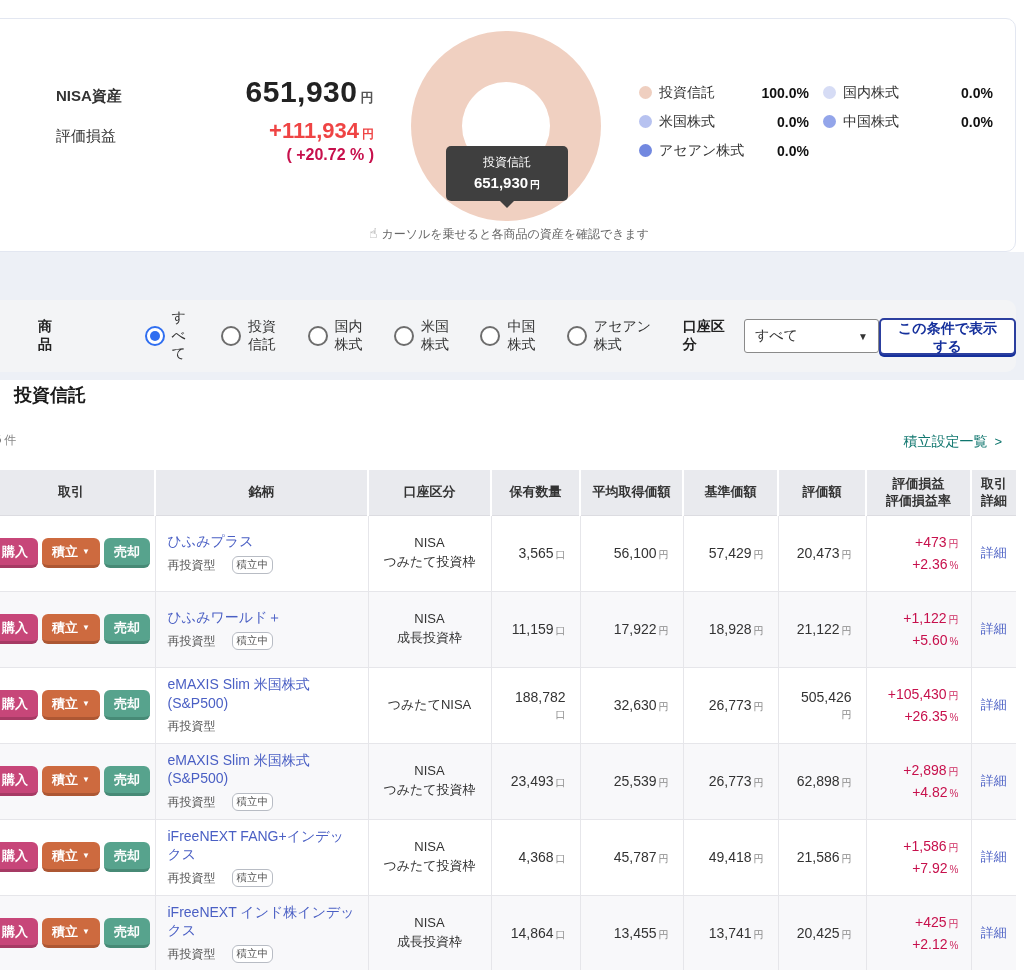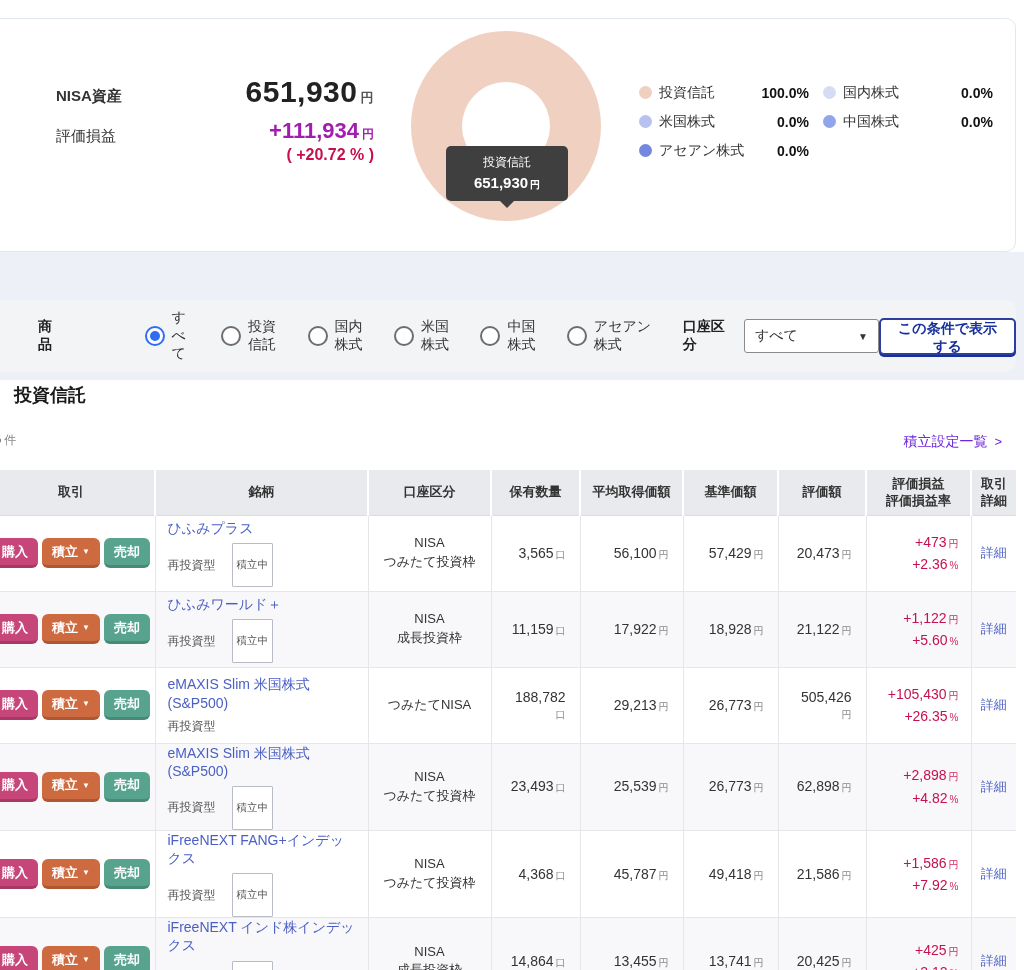--- a/index.html
+++ b/index.html
@@ -14,21 +14,21 @@
   .top-card {
     position:absolute; left:-12px; top:18px; width:1028px; height:234px;
     background:#fff; border:1px solid #e3e7f1; border-radius:10px;
   }
   .lbl { position:absolute; font-size:15px; color:#333; }
   .lbl-asset { left:67px; top:68px; font-weight:bold; }
   .lbl-pl { left:67px; top:108px; }
   .val-block { position:absolute; left:140px; width:245px; text-align:right; }
   .big-val { top:56px; font-size:30px; font-weight:bold; color:#222; letter-spacing:.5px; }
   .big-val .unit { font-size:13px; font-weight:bold; color:#555; margin-left:3px; }
-  .pl-val { top:99px; font-size:22px; font-weight:bold; color:#a21caf; }
+  .pl-val { top:99px; font-size:22px; font-weight:bold; color:#ef4444; }
   .pl-val .unit { font-size:12px; margin-left:3px; }
   .pl-pct { top:127px; font-size:16px; font-weight:bold; color:#c7104c; }
   
   .donut-wrap { position:absolute; left:422px; top:12px; width:190px; height:190px; }
   .donut { width:190px; height:190px; border-radius:50%; background:#f0d0c1; position:relative; }
   .donut::after { content:""; position:absolute; inset:51px; background:#fff; border-radius:50%; }
   .chart-tip {
     position:absolute; left:35px; top:115px; width:122px; z-index:3;
     background:#3f3f3f; color:#fff; border-radius:5px; text-align:center;
     padding:8px 6px 9px;
@@ -69,21 +69,21 @@
     padding:0 10px; font-size:14px; color:#333; cursor:pointer; }
   .select-caret { margin-left:auto; font-size:10px; color:#333; }
   .submit-btn { height:37px; padding:0 15px; background:#fff;
     border:2px solid #2c3f9f; border-radius:5px; color:#15309c; font-weight:bold;
     font-size:14px; box-shadow:0 2px 0 #15309c; cursor:pointer;
     font-family:inherit; }
   
   .sec-title { position:absolute; left:14px; top:383px; font-size:18px; font-weight:bold; color:#1a1a1a; }
   .sec-count { position:absolute; left:-7px; top:430px; font-size:15px; color:#333; }
   .sec-count .unit { font-size:12px; color:#888; margin-left:3px; }
-  .sec-link { position:absolute; right:22px; top:433px; font-size:14px; color:#6d28d9; cursor:pointer;margin-left:20px; }
+  .sec-link { position:absolute; right:22px; top:433px; font-size:14px; color:#0f766e; cursor:pointer;margin-left:20px; }
   .sec-link .arrow { margin-left:7px; font-size:13px; }
   
   table.holdings { position:absolute; left:-12px; top:470px; width:1028px;
     border-collapse:collapse; table-layout:fixed; }
   .holdings th { background:#e9eaee; height:45px; font-size:13px; font-weight:bold; color:#333;
     border-right:2px solid #fff; border-bottom:1px solid #dcdce1; line-height:1.35; padding:0 4px; }
   .holdings th:last-child { border-right:none; }
   .holdings td { height:76px; border-right:1px solid #e6e6ea; border-bottom:1px solid #e6e6ea;
     padding:0 12px; font-size:14px; color:#333; background:#fff; }
   .holdings td:last-child { border-right:none; }
@@ -93,22 +93,22 @@
   .abtn { border:none; border-radius:6px; color:#fff; font-weight:bold; font-size:13px;
     height:30px; padding:0 10px; cursor:pointer; display:flex; align-items:center; gap:4px;
     font-family:inherit; }
   .abtn .caret { font-size:8px; }
   .abtn-buy  { background:#c74679; border-bottom:3px solid #a63a64; }
   .abtn-tsu  { background:#cd6a3f; border-bottom:3px solid #ad5733;text-align:center; }
   .abtn-sell { background:#57a38d; border-bottom:3px solid #478a76; }
   .fund-name { color:#4a5fc4; font-size:14px; cursor:pointer; line-height:1.3; }
   .fund-sub { margin-top:6px; display:flex; align-items:center; gap:16px; }
   .fund-type { font-size:12px; color:#555; }
-  .badge { font-size:10.5px; color:#555; border:1px solid #b8bcc4; border-radius:1px;
-    padding:14px 4px; background:#fff; }
+  .badge { font-size:10.5px; color:#555; border:1px solid #b8bcc4; border-radius:6px;
+    padding:1px 4px; background:#fff; }
   td.c-account { text-align:center; font-size:13px; line-height:1.45;margin-left:22px; }
   td.c-num { text-align:right; padding-right:14px; }
   td.c-num .unit { font-size:10px; color:#888; margin-left:2px; }
   td.c-pl { text-align:right; padding-right:12px; color:#c7104c; }
   td.c-pl .pl-line { line-height:1.6; }
   td.c-pl .unit { font-size:10px; margin-left:2px; opacity:.9; }
   td.c-detail { text-align:center; padding:0 2px; }
   .detail-link { color:#4a5fc4; font-size:13px; cursor:pointer; }
 </style>
 </head>
@@ -129,20 +129,23 @@
   <div class="donut-wrap">
     <div class="donut" id="donut" style="background: rgb(240, 208, 193);"></div>
     <div class="chart-tip" id="chart-tip" style="background: rgb(63, 63, 63);">
       <div class="tip-label">投資信託</div>
       <div class="tip-val">
         <span>651,930</span><span class="unit">円</span>
       </div>
     </div>
   </div>
 
+  <div class="hint">
+    <span class="hand">☝</span><span>カーソルを乗せると各商品の資産を確認できます</span>
+  </div>
 
   <div class="legend" id="legend">
       <div class="legend-item">
         <span class="legend-dot" style="background: rgb(239, 207, 192);"></span>
         <span class="legend-label">投資信託</span>
         <span class="legend-pct">100.0%</span>
       </div>
       <div class="legend-item">
         <span class="legend-dot" style="background: rgb(214, 220, 245);"></span>
         <span class="legend-label">国内株式</span>
@@ -299,21 +302,21 @@
           </div>
         </td>
         <td class="c-name">
           <div class="fund-name">eMAXIS Slim 米国株式(S&amp;P500)</div>
           <div class="fund-sub">
             <span class="fund-type">再投資型</span>
           </div>
         </td>
         <td class="c-account">つみたてNISA</td>
         <td class="c-num"><span>188,782</span><span class="unit">口</span></td>
-        <td class="c-num"><span>29,213</span><span class="unit">円</span></td>
+        <td class="c-num"><span>32,630</span><span class="unit">円</span></td>
         <td class="c-num"><span>26,773</span><span class="unit">円</span></td>
         <td class="c-num"><span>505,426</span><span class="unit">円</span></td>
         <td class="c-pl">
           <div class="pl-line"><span>+105,430</span><span class="unit">円</span></div>
           <div class="pl-line"><span>+26.35</span><span class="unit">%</span></div>
         </td>
         <td class="c-detail"><span class="detail-link">詳細</span></td>
       </tr>
       <tr class="alt">
         <td class="c-actions">

